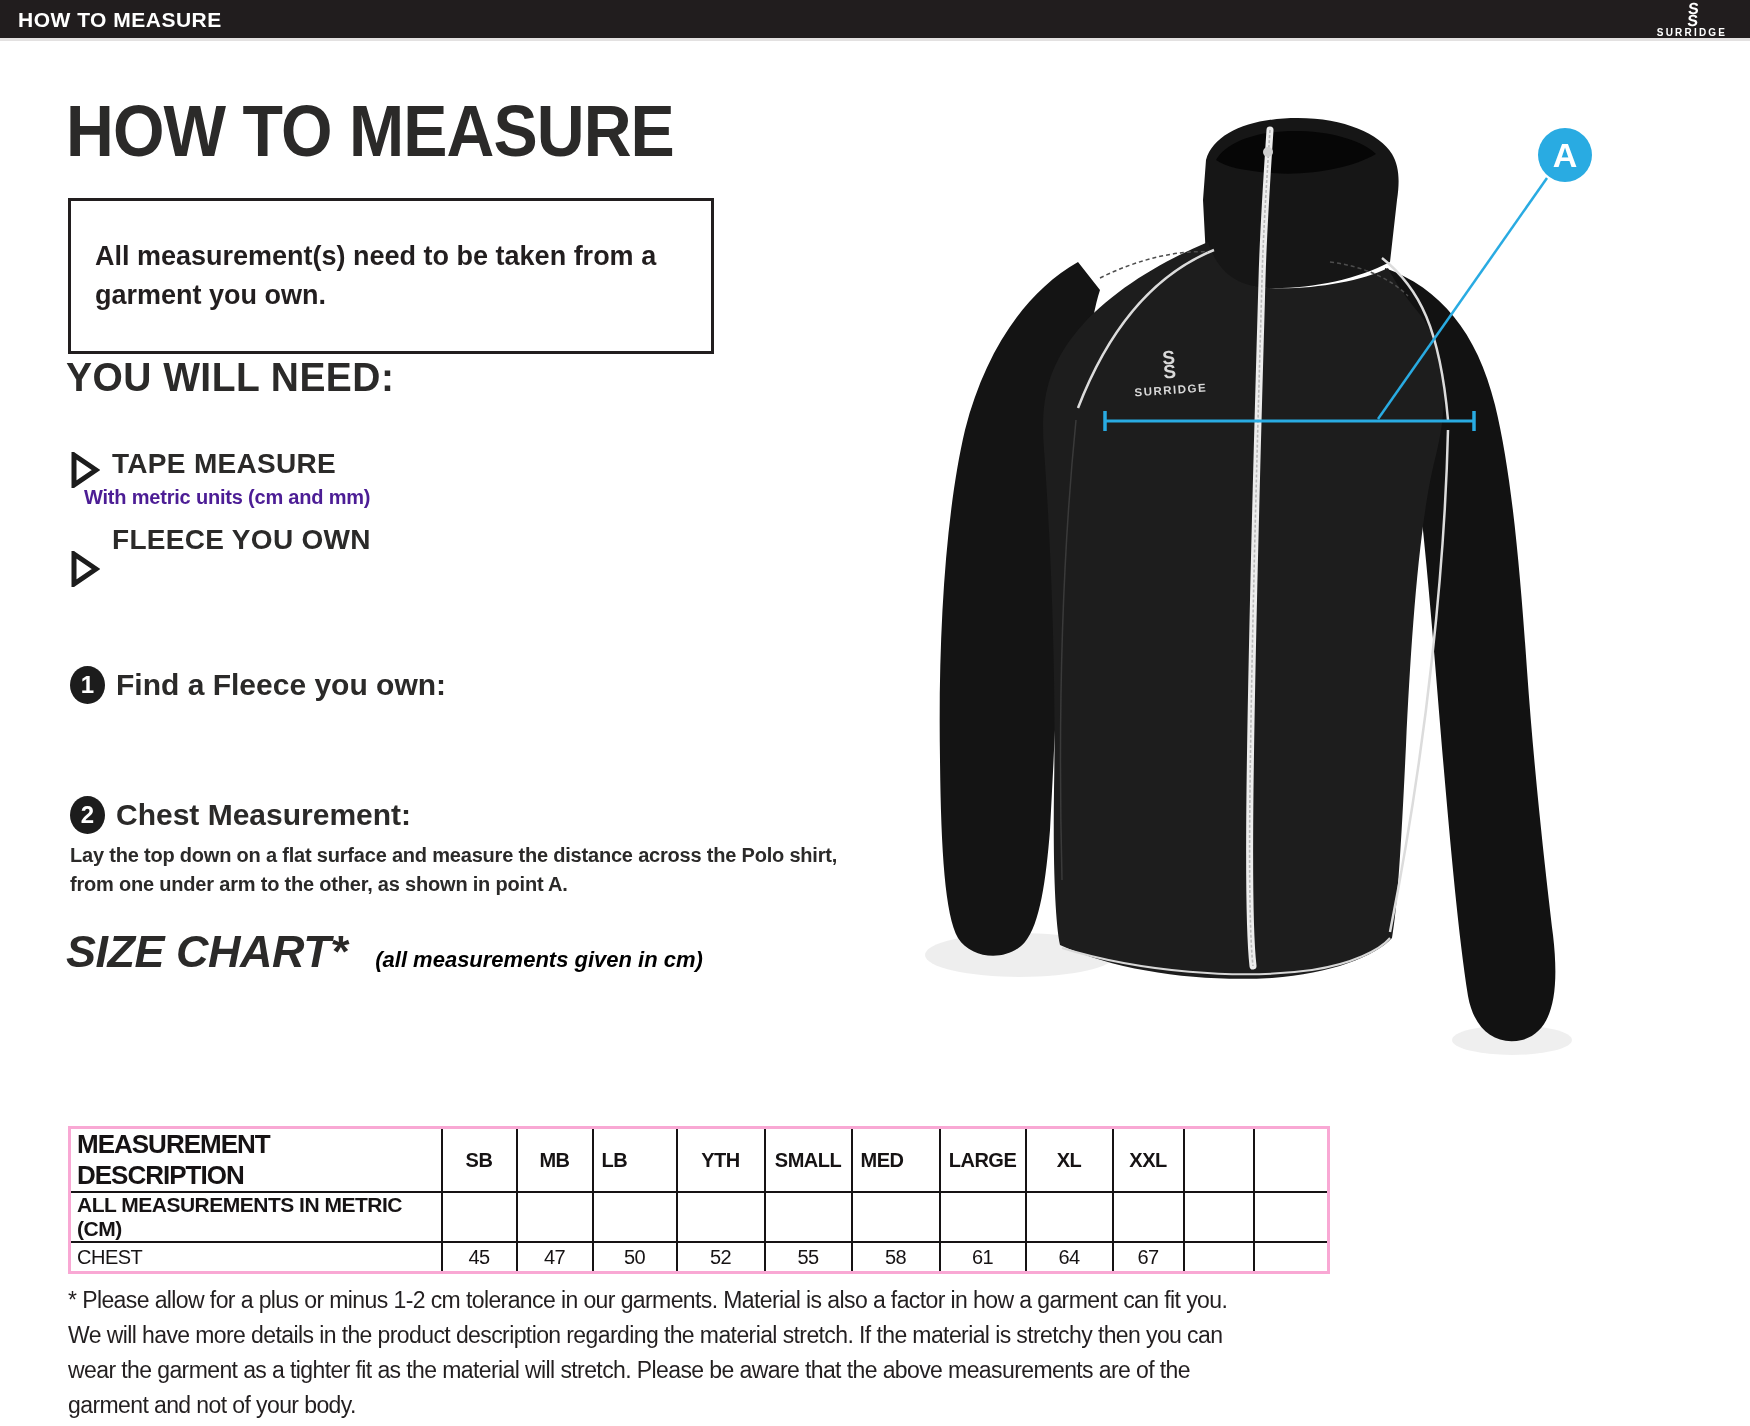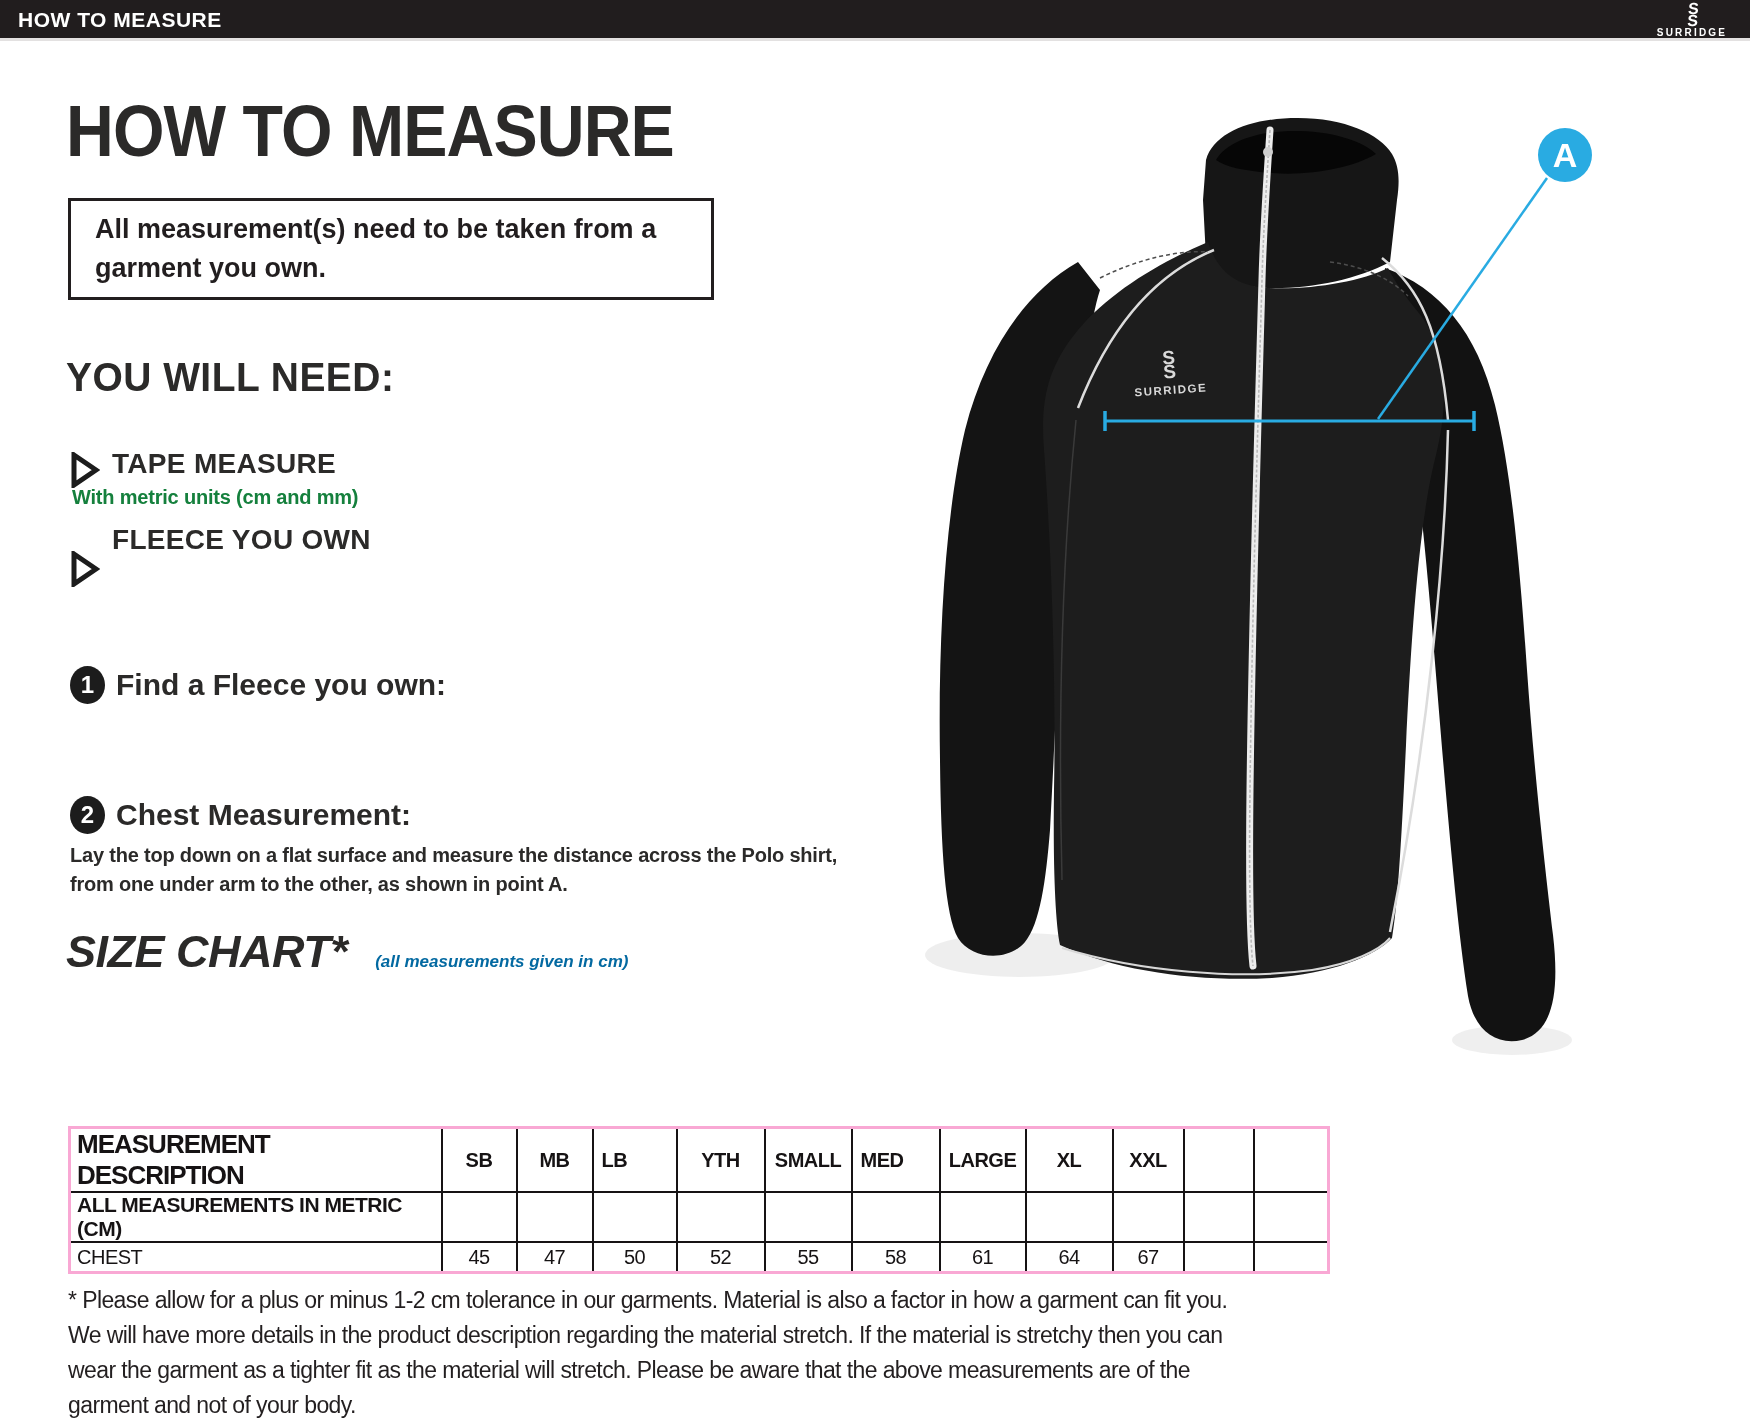--- a/index.html
+++ b/index.html
@@ -9,38 +9,38 @@
 
   
   .topbar{left:0;top:0;width:1750px;height:38px;background:#211d1e;border-bottom:3px solid #e3e1e1;}
   .topbar-title{left:18px;top:0;height:38px;line-height:39px;color:#ffffff;font-weight:bold;
                 font-size:21px;letter-spacing:0.5px;}
   .topbar-logo{right:12px;top:1px;}
 
   
   .h1{left:66px;top:90px;font-size:72px;font-weight:bold;letter-spacing:-1px;color:#2b2a29;
       transform:scaleX(0.92);transform-origin:left top;white-space:nowrap;}
-  .notice{left:68px;top:198px;width:592px;border:3px solid #221e1f;padding:9px 24px;
+  .notice{left:68px;top:198px;width:592px;border:3px solid #221e1f;padding:36px 24px;
           font-size:27px;font-weight:bold;line-height:39px;color:#221e1f;}
   .h2{left:66px;top:354px;font-size:41px;font-weight:bold;letter-spacing:0.5px;color:#2b2a29;
       transform:scaleX(0.95);transform-origin:left top;white-space:nowrap;}
 
   .need-icon{left:70px;width:30px;height:36px;}
   .need-label{left:112px;font-size:28px;font-weight:bold;color:#2b2a29;letter-spacing:0.3px;white-space:nowrap;}
-  .need-desc{left:72px;font-size:20px;font-weight:bold;color:#15803d;letter-spacing:-0.2px;white-space:nowrap;}
+  .need-desc{left:84px;font-size:20px;font-weight:bold;color:#4c1d95;letter-spacing:-0.2px;white-space:nowrap;}
 
   .badge{width:35px;height:38px;background:#1c1c1c;border-radius:50%;color:#fff;
          display:flex;align-items:center;justify-content:center;font-weight:bold;font-size:24px;}
   .step-title{left:116px;font-size:30px;font-weight:bold;color:#2b2a29;white-space:nowrap;}
   .step-desc{left:70px;width:780px;font-size:20px;font-weight:bold;line-height:29px;
              letter-spacing:-0.2px;color:#2b2a29;}
 
   .sc-head{left:66px;top:926px;display:flex;align-items:baseline;gap:28px;font-style:italic;}
   .sc-title{font-size:45px;font-weight:bold;letter-spacing:-0.5px;color:#2b2a29;white-space:nowrap;}
-  .sc-sub{font-size:17px;font-weight:bold;color:#0369a1;white-space:nowrap;}
+  .sc-sub{font-size:22px;font-weight:bold;color:#000000;white-space:nowrap;}
 
   
   .tablewrap{left:68px;top:1126px;}
   table.sizes{border-collapse:collapse;table-layout:fixed;width:1259px;border:3px solid #f9a8d4;}
   table.sizes td{border:2px solid #161314;vertical-align:middle;text-align:center;overflow:hidden;
                  padding:0;color:#161314;}
   tr.hdr td{height:40px;font-weight:bold;font-size:20px;letter-spacing:-0.5px;}
   tr.hdr td.c0{font-size:26px;letter-spacing:-1px;}
   tr.note td{height:28px;font-weight:bold;font-size:21px;letter-spacing:-0.5px;}
   tr.data td{height:28px;font-size:20px;letter-spacing:-0.5px;font-weight:normal;}

